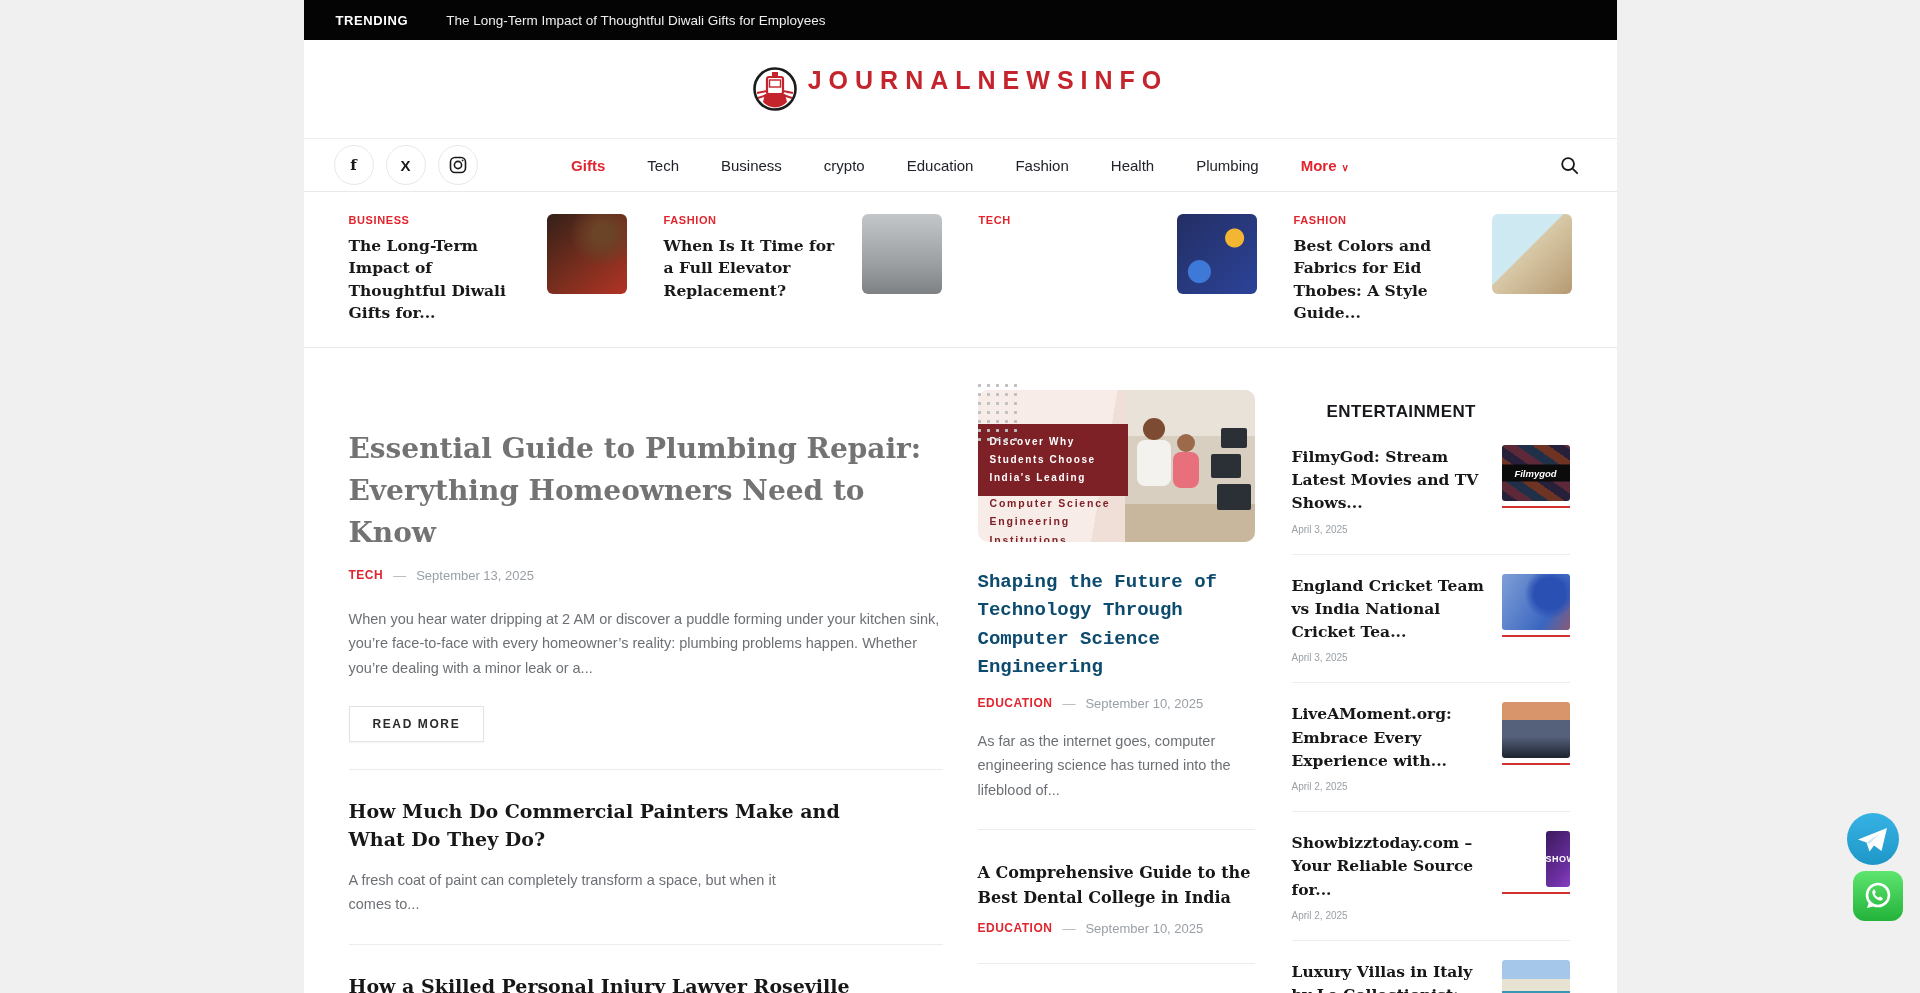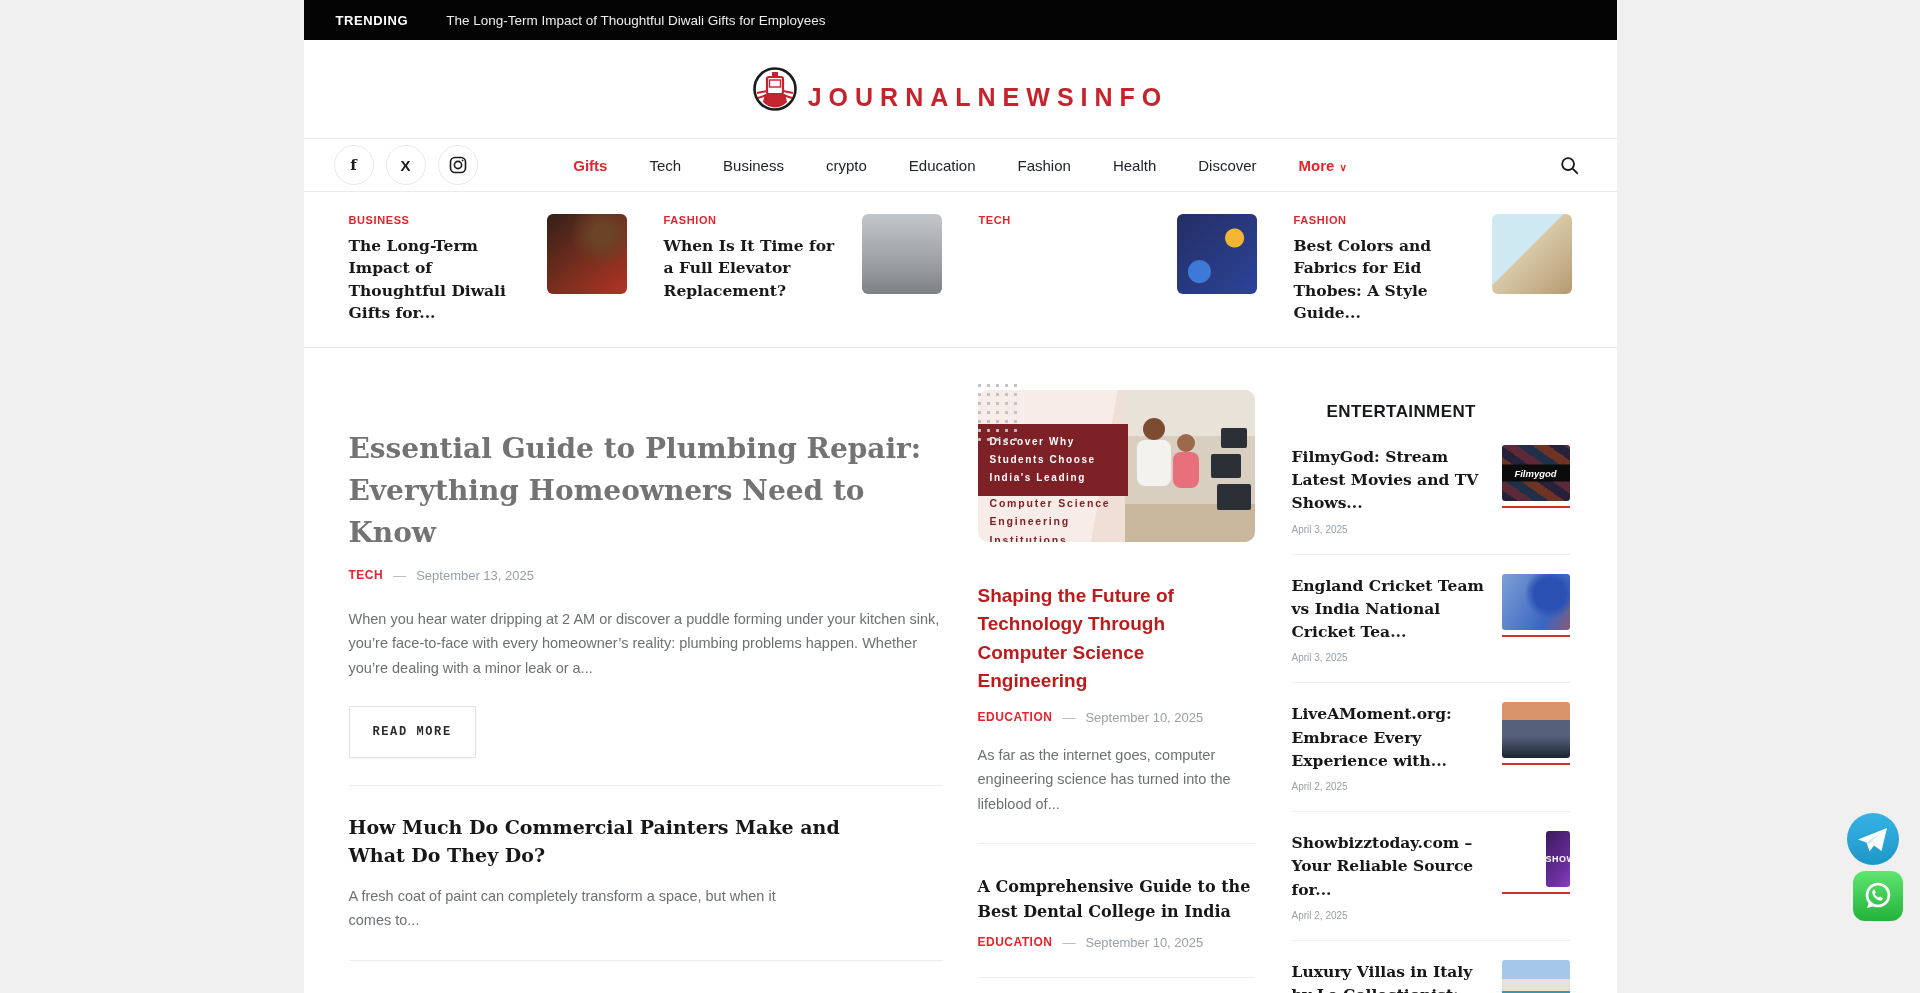--- a/index.html
+++ b/index.html
@@ -7,21 +7,21 @@
   body { background:#f0f0f1; font-family:"Liberation Sans", sans-serif; }
   .page { width:1313px; margin:0 auto; background:#ffffff; min-height:993px; position:relative; }
 
   
   .topbar { background:#040404; height:40px; display:flex; align-items:center; padding:0 32px; gap:38px; }
   .topbar .t-label { color:#ffffff; font-size:13px; font-weight:700; letter-spacing:.6px; }
   .topbar .t-headline { color:#eeeeee; font-size:13.5px; text-decoration:none; cursor:pointer; }
 
   
   .header { height:98px; display:flex; align-items:center; justify-content:center; background:#fff; }
-  .logo { display:flex; align-items:flex-end; gap:10px; cursor:pointer; }
+  .logo { display:flex; align-items:flex-start; gap:10px; cursor:pointer; }
   .logo-text { color:#c4242b; font-size:25px; font-weight:800; letter-spacing:7px; }
 
   
   .nav { height:53px; border-top:1px solid #ededed; display:flex; align-items:center; padding:0 30px; background:#fff; position:relative; }
   .social { display:flex; gap:12px; }
   .soc { width:40px; height:40px; border:1px solid #e7e7e7; border-radius:50%; display:flex; align-items:center; justify-content:center; color:#1a1a1a; font-weight:700; font-size:15px; cursor:pointer; background:#fff; }
   .menu { position:absolute; left:50%; transform:translateX(-50%); display:flex; gap:42px; align-items:center; }
   .menu .m-item { font-size:15px; color:#20242a; font-weight:500; cursor:pointer; white-space:nowrap; }
   .menu .m-item.active { color:#e0252e; font-weight:600; }
   .chev { font-size:10px; color:#e0252e; margin-left:5px; }
@@ -46,40 +46,40 @@
   .col-right { width:278px; margin-left:37px; padding-top:12px; }
 
   
   .lead-title { font-family:"DejaVu Serif", serif; font-size:28px; font-weight:700; line-height:1.5; color:#737373; cursor:pointer; }
   .meta { display:flex; align-items:center; gap:10px; margin-top:14px; }
   .meta .cat { color:#e0252e; font-size:12px; font-weight:700; letter-spacing:.5px; cursor:pointer; }
   .meta .dash { color:#b5b5b5; font-size:13px; }
   .meta .date { color:#9aa0a6; font-size:13px; }
   .excerpt { color:#6c7075; font-size:14.5px; line-height:1.68; margin-top:24px; }
   .lead-excerpt { max-width:594px; }
-  .readmore { margin-top:26px; display:inline-block; background:#fff; border:1px solid #e2e2e2; color:#2b2b2b; font-size:12px; font-weight:600; letter-spacing:1.6px; padding:18px 23px; cursor:pointer; box-shadow:0 1px 2px rgba(0,0,0,.04);font-family:Liberation Mono, monospace; }
+  .readmore { margin-top:26px; display:inline-block; background:#fff; border:1px solid #e2e2e2; color:#2b2b2b; font-size:12px; font-weight:600; letter-spacing:1.6px; padding:10px 23px; cursor:pointer; box-shadow:0 1px 2px rgba(0,0,0,.04); }
   .divider { border:none; border-top:1px solid #ececec; margin:27px 0; }
   .list-title { font-family:"DejaVu Serif", serif; font-size:19px; font-weight:700; line-height:1.5; color:#171717; max-width:505px; cursor:pointer; }
   .list-excerpt { max-width:470px; margin-top:14px; }
 
   
   .mid-lead-img-wrap { position:relative; }
   .dots { position:absolute; left:-3px; top:-9px; width:46px; height:62px; z-index:2;
           background-image:radial-gradient(#bfbfbf 1.4px, transparent 1.5px); background-size:9px 9px; }
   .mid-image { position:relative; z-index:1; height:152px; border-radius:10px; overflow:hidden; cursor:pointer;
                background:linear-gradient(100deg,#f8ece8 0 46%,#efdfd6 46% 100%); }
   .mi-band { position:absolute; left:0; top:34px; width:150px; background:#7d2127; color:#fff; padding:9px 12px;
              font-size:10px; font-weight:700; letter-spacing:1.6px; line-height:1.8; }
   .mi-sub { position:absolute; left:12px; top:104px; color:#7d2127; font-size:10.5px; font-weight:700; letter-spacing:1.8px; line-height:1.75; }
   .mi-photo { position:absolute; right:0; top:0; width:130px; height:100%;
               background:linear-gradient(180deg,#e9e2d8 0 30%,#d9cfc0 30% 75%,#c9b79d 75%); }
   .mi-mon { position:absolute; background:#2b2f36; border-radius:2px; width:26px; height:20px; }
   .mi-head { position:absolute; width:22px; height:22px; border-radius:50%; background:#7c4b31; }
   .mi-body { position:absolute; width:34px; height:46px; border-radius:8px; background:#f4f2ee; }
-  .mid-title { font-family:Liberation Sans, sans-serif; font-size:19px; font-weight:700; line-height:1.5; color:#b91c1c; margin-top:40px; cursor:pointer; }
+  .mid-title { font-family:Liberation Mono, monospace; font-size:19px; font-weight:700; line-height:1.5; color:#0c4a6e; margin-top:26px; cursor:pointer; }
   .mid-excerpt { margin-top:18px; }
   .mid-item-title { font-family:"DejaVu Serif", serif; font-size:16px; font-weight:700; line-height:1.55; color:#171717; cursor:pointer; }
   .mid-item { padding:4px 0 0 0; }
   .mid-item .meta { margin-top:10px; }
 
   
   .side-heading { font-size:17px; font-weight:800; letter-spacing:.4px; color:#16181c;padding-left:35px; }
   .side-item { display:flex; gap:14px; padding:19px 0; border-bottom:1px solid #ececec; align-items:flex-start; }
   .side-item:first-of-type { padding-top:23px; }
   .side-text { flex:1; }
@@ -147,21 +147,21 @@
       </span>
     </div>
     <div class="menu">
       <span class="m-item active">Gifts</span>
       <span class="m-item">Tech</span>
       <span class="m-item">Business</span>
       <span class="m-item">crypto</span>
       <span class="m-item">Education</span>
       <span class="m-item">Fashion</span>
       <span class="m-item">Health</span>
-      <span class="m-item">Discover</span>
+      <span class="m-item">Plumbing</span>
       <span class="m-item active"><span>More</span><span class="chev">∨</span></span>
     </div>
     <span class="searchbtn">
       <svg width="20" height="20" viewBox="0 0 22 22" fill="none" stroke="#16181c" stroke-width="2" stroke-linecap="round">
         <circle cx="10" cy="10" r="6.5"></circle>
           <line x1="15.5" y1="15.5" x2="20" y2="20"></line>
       </svg>
     </span>
   </div>
 

